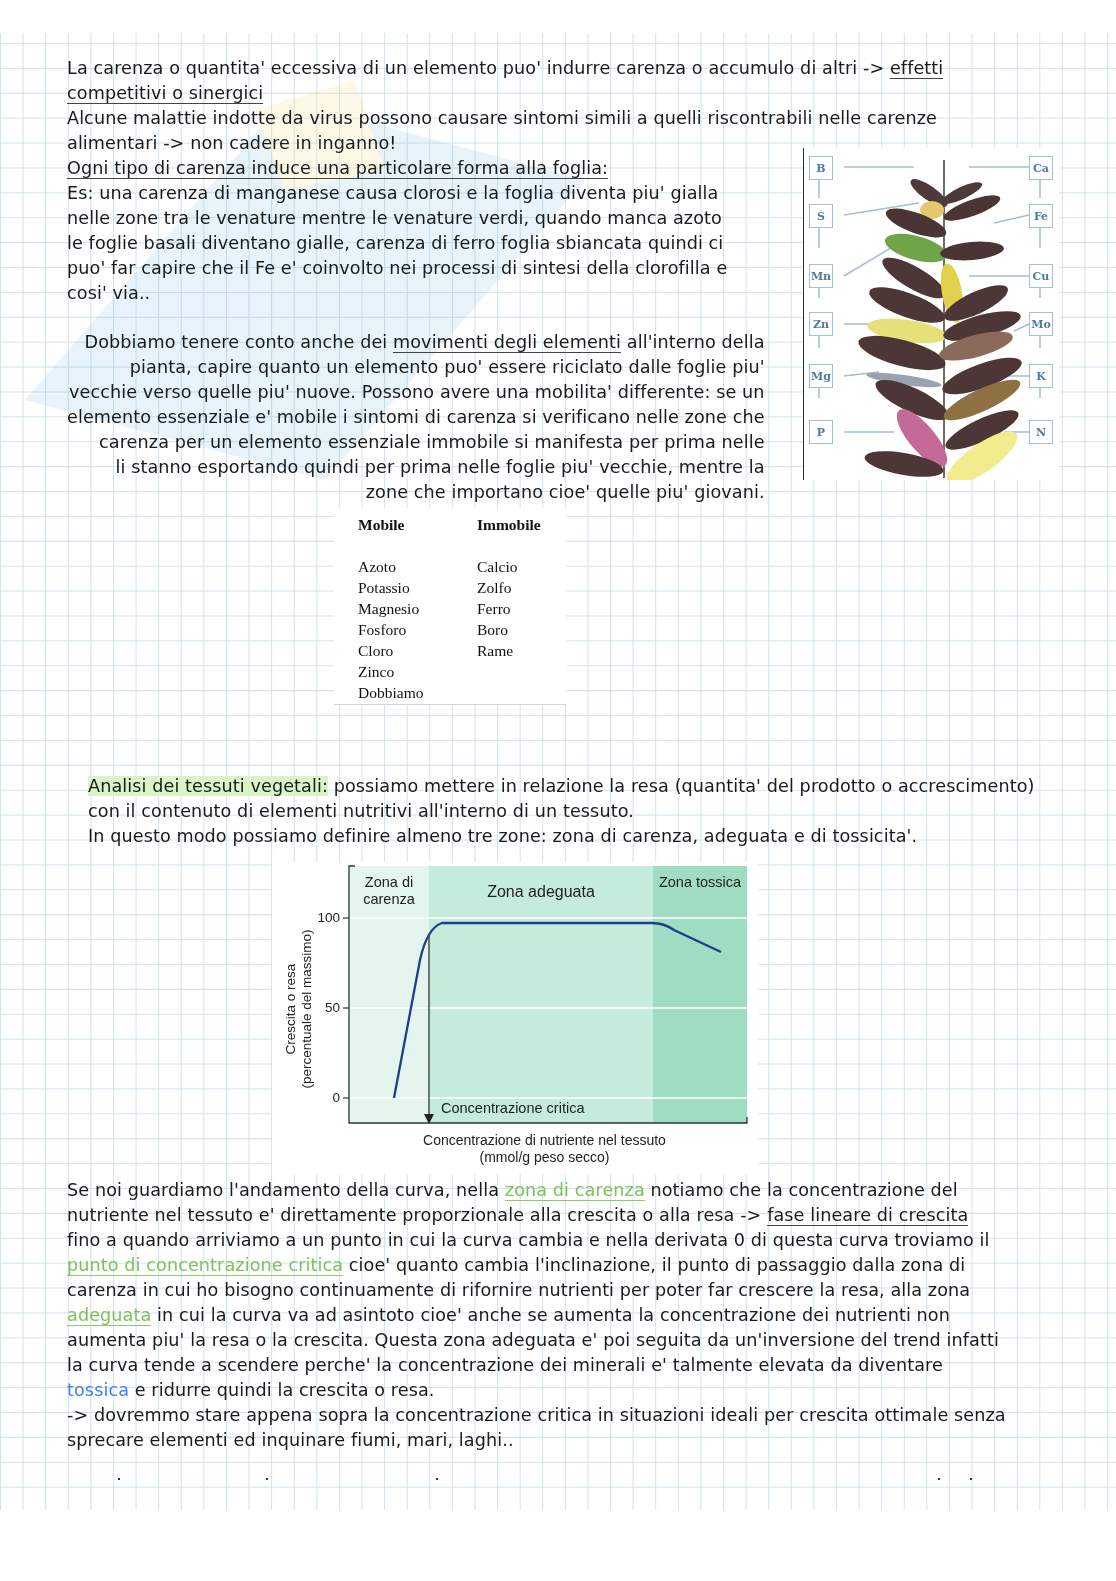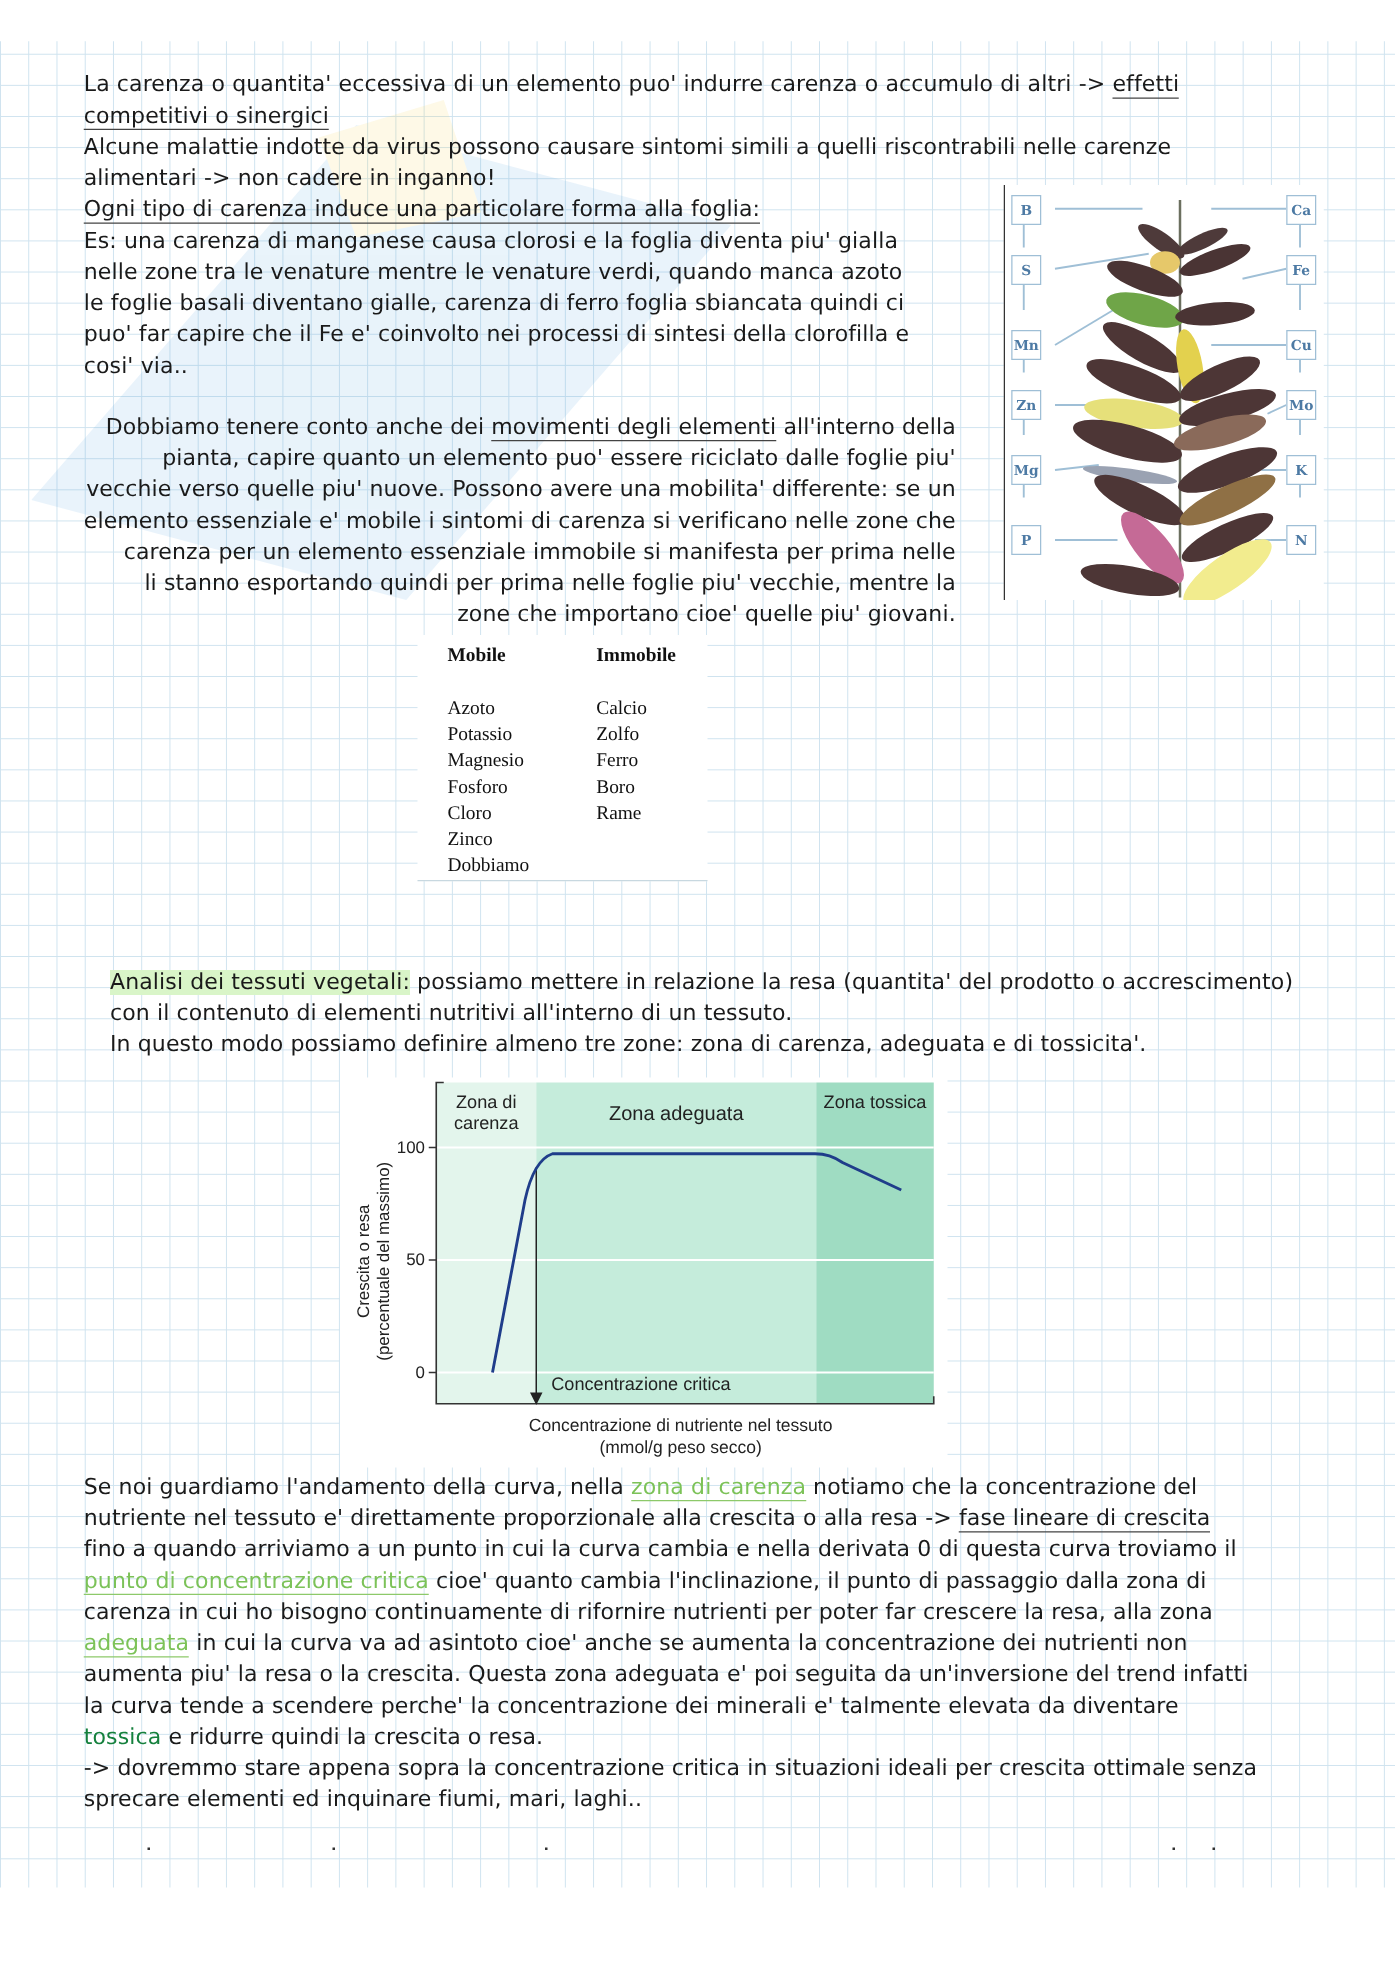--- a/index.html
+++ b/index.html
@@ -223,21 +223,21 @@
 
 <div class="text" style="left:67px; top:1178px;">
   <span class="line"><span>Se noi guardiamo l'andamento della curva, nella </span><span class="ul-green">zona di carenza</span><span> notiamo che la concentrazione del</span></span>
   <span class="line"><span>nutriente nel tessuto e' direttamente proporzionale alla crescita o alla resa -&gt; </span><span class="ul">fase lineare di crescita</span></span>
   <span class="line">fino a quando arriviamo a un punto in cui la curva cambia e nella derivata 0 di questa curva troviamo il</span>
   <span class="line"><span class="ul-green">punto di concentrazione critica</span><span> cioe' quanto cambia l'inclinazione, il punto di passaggio dalla zona di</span></span>
   <span class="line">carenza in cui ho bisogno continuamente di rifornire nutrienti per poter far crescere la resa, alla zona</span>
   <span class="line"><span class="ul-green">adeguata</span><span> in cui la curva va ad asintoto cioe' anche se aumenta la concentrazione dei nutrienti non</span></span>
   <span class="line">aumenta piu' la resa o la crescita. Questa zona adeguata e' poi seguita da un'inversione del trend infatti</span>
   <span class="line">la curva tende a scendere perche' la concentrazione dei minerali e' talmente elevata da diventare</span>
-  <span class="line"><span style="color:#15803d;">tossica</span><span> e ridurre quindi la crescita o resa.</span></span>
+  <span class="line"><span style="color:#3b82f6;">tossica</span><span> e ridurre quindi la crescita o resa.</span></span>
   <span class="line">-&gt; dovremmo stare appena sopra la concentrazione critica in situazioni ideali per crescita ottimale senza</span>
   <span class="line">sprecare elementi ed inquinare fiumi, mari, laghi..</span>
 </div>
 
 <div class="footer-dots">
   <span style="left:118px;"></span>
     <span style="left:266px;"></span>
     <span style="left:436px;"></span>
     <span style="left:938px;"></span>
     <span style="left:970px;"></span>

